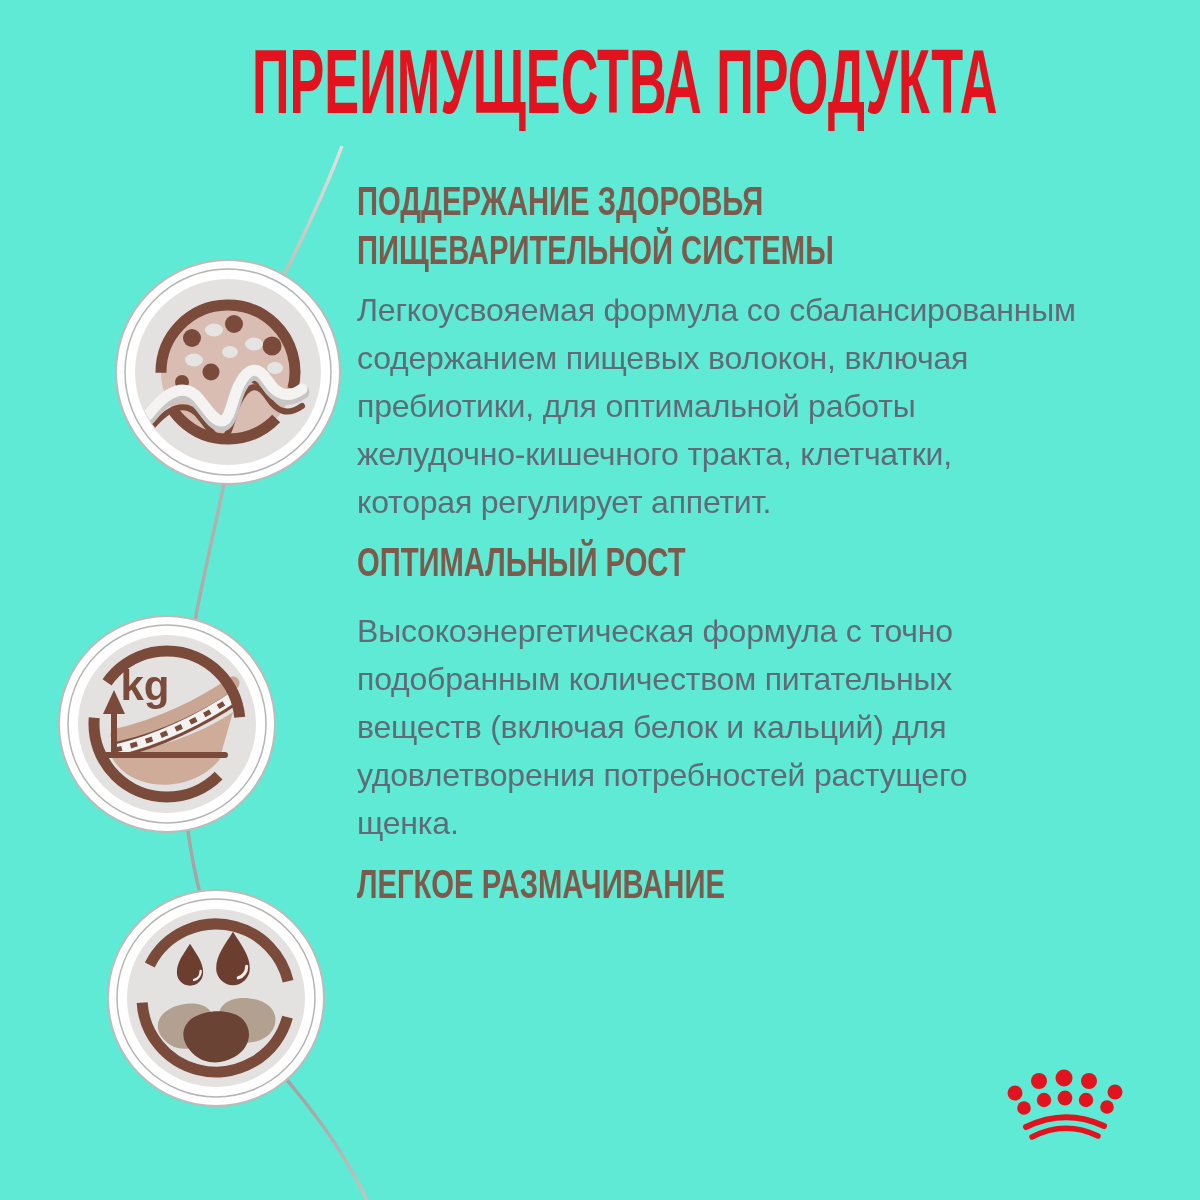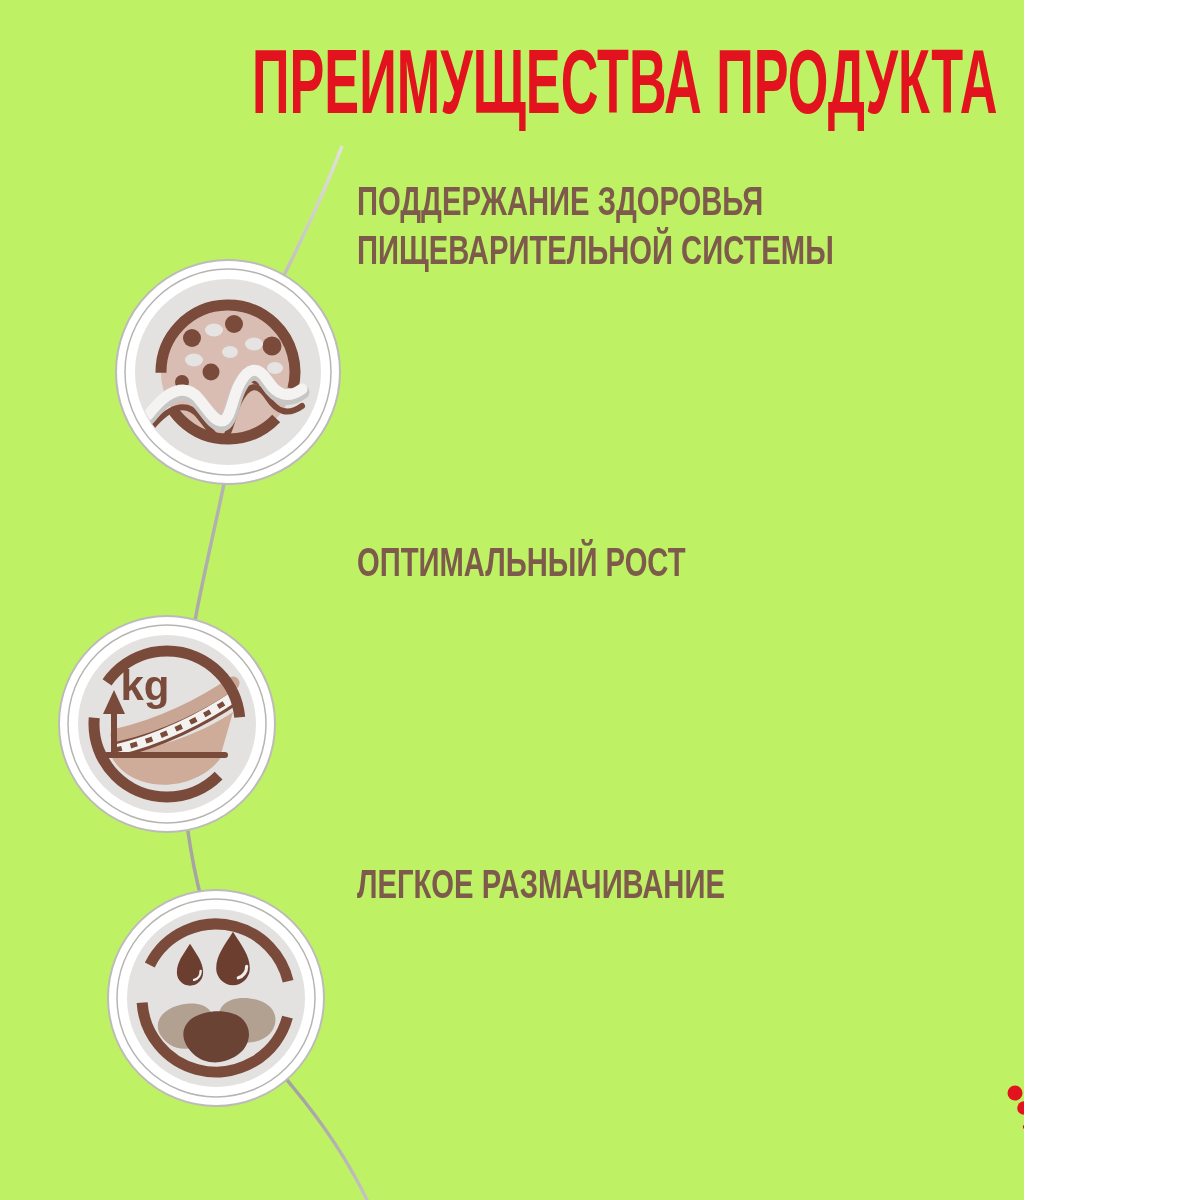--- a/index.html
+++ b/index.html
@@ -1,17 +1,17 @@
 <!DOCTYPE html>
 <html lang="ru"><head>
 <meta charset="utf-8">
 <style>
   html,body{margin:0;padding:0;background:#ffffff;}
   #canvas{
-    position:relative;width:1024px;height:1200px;overflow:hidden;background:#bef264;
+    position:relative;width:1200px;height:1200px;overflow:hidden;background:#5eead4;
     font-family:"Liberation Sans","DejaVu Sans",sans-serif;
   }
   
   #connector{position:absolute;left:0;top:0;z-index:0;}
   
   .page-title{
     position:absolute;top:36px;left:0;width:1200px;margin:0;
     text-align:center;font-weight:bold;font-size:90px;line-height:92px;
     color:#e2131e;white-space:nowrap;
     transform:scaleX(0.58);transform-origin:50% 0;
@@ -144,22 +144,32 @@
         <path d="M -26,-8 C -18,-22 14,-24 24,-12 C 32,-3 30,12 16,20 C 4,27 -10,26 -19,18 C -28,10 -31,0 -26,-8 Z" fill="#b2a091"></path>
       </g>
       <g transform="translate(110,146) scale(1.15)">
         <path d="M -26,-8 C -18,-22 14,-24 24,-12 C 32,-3 30,12 16,20 C 4,27 -10,26 -19,18 C -28,10 -31,0 -26,-8 Z" fill="#6b4334"></path>
       </g>
     </g>
   </svg>
 
   <h2 id="h1" class="section-heading">ПОДДЕРЖАНИЕ ЗДОРОВЬЯ
 ПИЩЕВАРИТЕЛЬНОЙ СИСТЕМЫ</h2>
+  <p id="b1" class="section-body">Легкоусвояемая формула со сбалансированным
+содержанием пищевых волокон, включая
+пребиотики, для оптимальной работы
+желудочно-кишечного тракта, клетчатки,
+которая регулирует аппетит.</p>
 
   <h2 id="h2" class="section-heading">ОПТИМАЛЬНЫЙ РОСТ</h2>
+  <p id="b2" class="section-body">Высокоэнергетическая формула с точно
+подобранным количеством питательных
+веществ (включая белок и кальций) для
+удовлетворения потребностей растущего
+щенка.</p>
 
   <h2 id="h3" class="section-heading">ЛЕГКОЕ РАЗМАЧИВАНИЕ</h2>
 
   <svg id="crown" width="126" height="78" viewBox="0 0 126 78">
     <g fill="#e2131e">
       <circle cx="13" cy="29" r="7.5"></circle>
       <circle cx="37" cy="17" r="8"></circle>
       <circle cx="62" cy="14" r="8.5"></circle>
       <circle cx="87" cy="17" r="8"></circle>
       <circle cx="113" cy="28" r="7.5"></circle>

